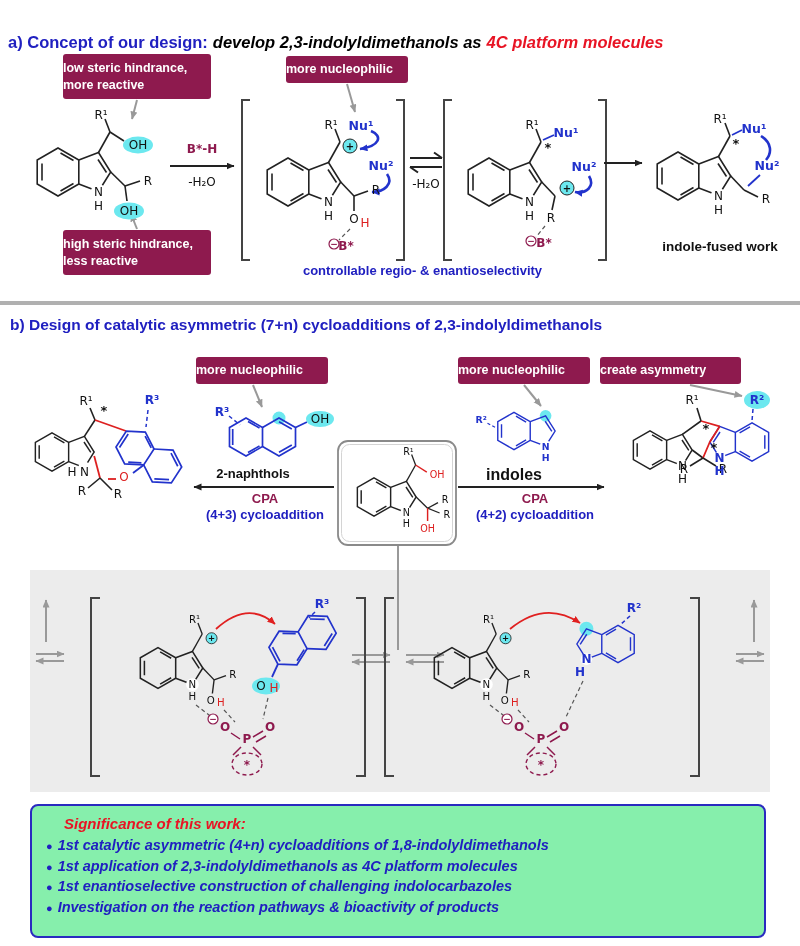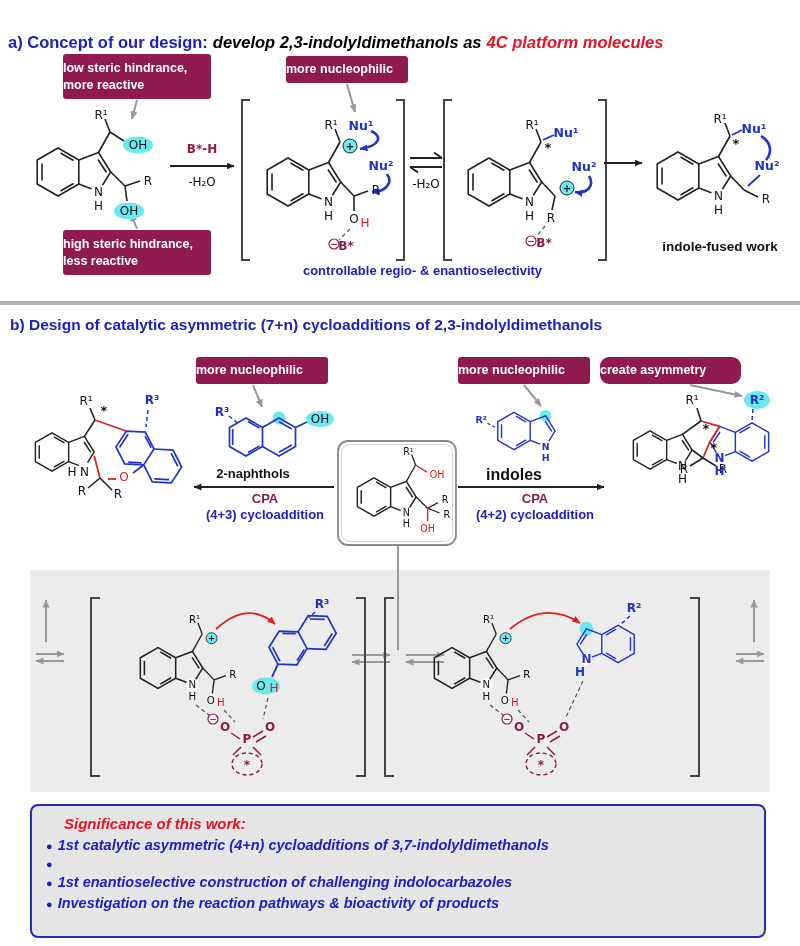--- a/index.html
+++ b/index.html
@@ -14,21 +14,21 @@
   .b{font-weight:bold;} .i{font-style:italic;}
   .blue{color:var(--blue);} .red{color:var(--red);} .mar{color:var(--maroon);}
   .titleA{left:8px;top:5px;font-size:16.5px;white-space:nowrap;margin-top:28px;}
   .titleA span{margin-right:5px;}
   .titleB{left:10px;top:316px;font-size:15.5px;color:var(--blue);font-weight:bold;}
   .tag{position:absolute;background:var(--maroon);color:#fff;font-weight:bold;
        font-size:12.5px;line-height:1.35;display:flex;
        flex-direction:column;justify-content:center;border-radius:3px;}
   .cap{position:absolute;text-align:center;}
   .sig{position:absolute;left:30px;top:804px;width:736px;height:134px;
-       border:2px solid #2a2ac0;border-radius:8px;background:#e5e5e5;box-sizing:border-box;}
+       border:2px solid #2a2ac0;border-radius:8px;background:#86efac;box-sizing:border-box;}
   .sig-h{margin:9px 0 5px 32px;font-size:15px;font-weight:bold;font-style:italic;color:var(--red);}
   .sig-row{display:flex;align-items:baseline;margin:0 0 4.5px 14px;}
   .sig-dot{color:var(--blue);font-size:11px;margin-right:5px;}
   .sig-t{color:var(--blue);font-size:14.5px;font-weight:bold;font-style:italic;}
   
   text{font-family:"DejaVu Sans",sans-serif;}
   .at{font-size:12px;fill:#111;text-anchor:middle;}
   .atb{font-size:12px;fill:var(--cblue);text-anchor:middle;font-weight:bold;}
   .atr{font-size:12px;fill:var(--cred);text-anchor:middle;}
   .atm{font-size:12px;fill:var(--maroon);text-anchor:middle;font-weight:bold;}
@@ -427,41 +427,42 @@
 <div class="cap b" style="left:645px;top:239px;width:150px;font-size:13.5px;color:#111;">indole-fused work</div>
 
 <div class="ovl titleB">b) Design of catalytic asymmetric (7+n) cycloadditions of 2,3-indolyldimethanols</div>
 
 <div class="tag" style="left:196px;top:357px;width:132px;height:27px;">
   <span>more nucleophilic</span>
 </div>
 <div class="tag" style="left:458px;top:357px;width:132px;height:27px;">
   <span>more nucleophilic</span>
 </div>
-<div class="tag" style="left:600px;top:357px;width:141px;height:27px;border-radius:9px;">
+<div class="tag" style="left:600px;top:357px;width:141px;height:27px;">
   <span>create asymmetry</span>
 </div>
 
 <div class="cap b" style="left:198px;top:466px;width:110px;font-size:13px;color:#111;">2-naphthols</div>
 <div class="cap b" style="left:474px;top:466px;width:80px;font-size:16px;color:#111;">indoles</div>
 
 <div class="cap b mar" style="left:200px;top:491px;width:130px;font-size:13px;">CPA</div>
 <div class="cap b blue" style="left:183px;top:507px;width:164px;font-size:13px;">(4+3) cycloaddition</div>
 <div class="cap b mar" style="left:470px;top:491px;width:130px;font-size:13px;">CPA</div>
 <div class="cap b blue" style="left:453px;top:507px;width:164px;font-size:13px;">(4+2) cycloaddition</div>
 
 
 <div class="sig">
   <div class="sig-h">Significance of this work:</div>
   <div class="sig-row">
     <span class="sig-dot">●</span>
-    <span class="sig-t">1st catalytic asymmetric (4+n) cycloadditions of 3,7-indolyldimethanols</span>
+    <span class="sig-t">1st catalytic asymmetric (4+n) cycloadditions of 1,8-indolyldimethanols</span>
   </div>
   <div class="sig-row">
     <span class="sig-dot">●</span>
+    <span class="sig-t">1st application of 2,3-indolyldimethanols as 4C platform molecules</span>
   </div>
   <div class="sig-row">
     <span class="sig-dot">●</span>
     <span class="sig-t">1st enantioselective construction of challenging indolocarbazoles</span>
   </div>
   <div class="sig-row">
     <span class="sig-dot">●</span>
     <span class="sig-t">Investigation on the reaction pathways &amp; bioactivity of products</span>
   </div>
 </div>

